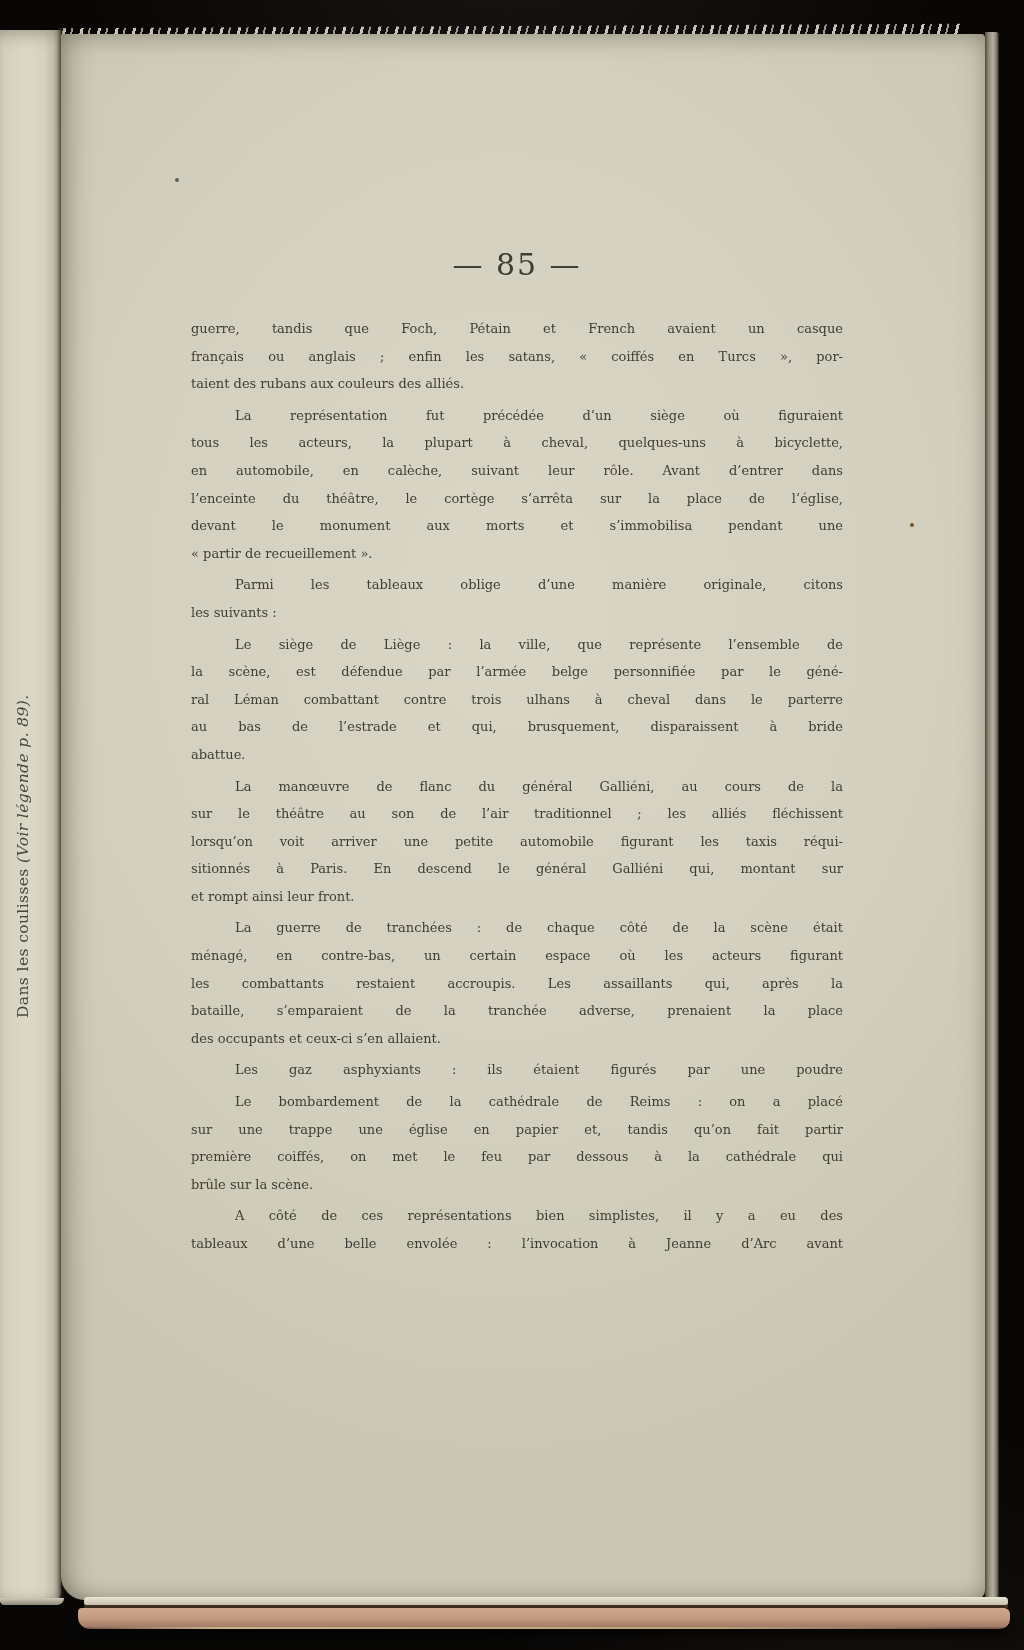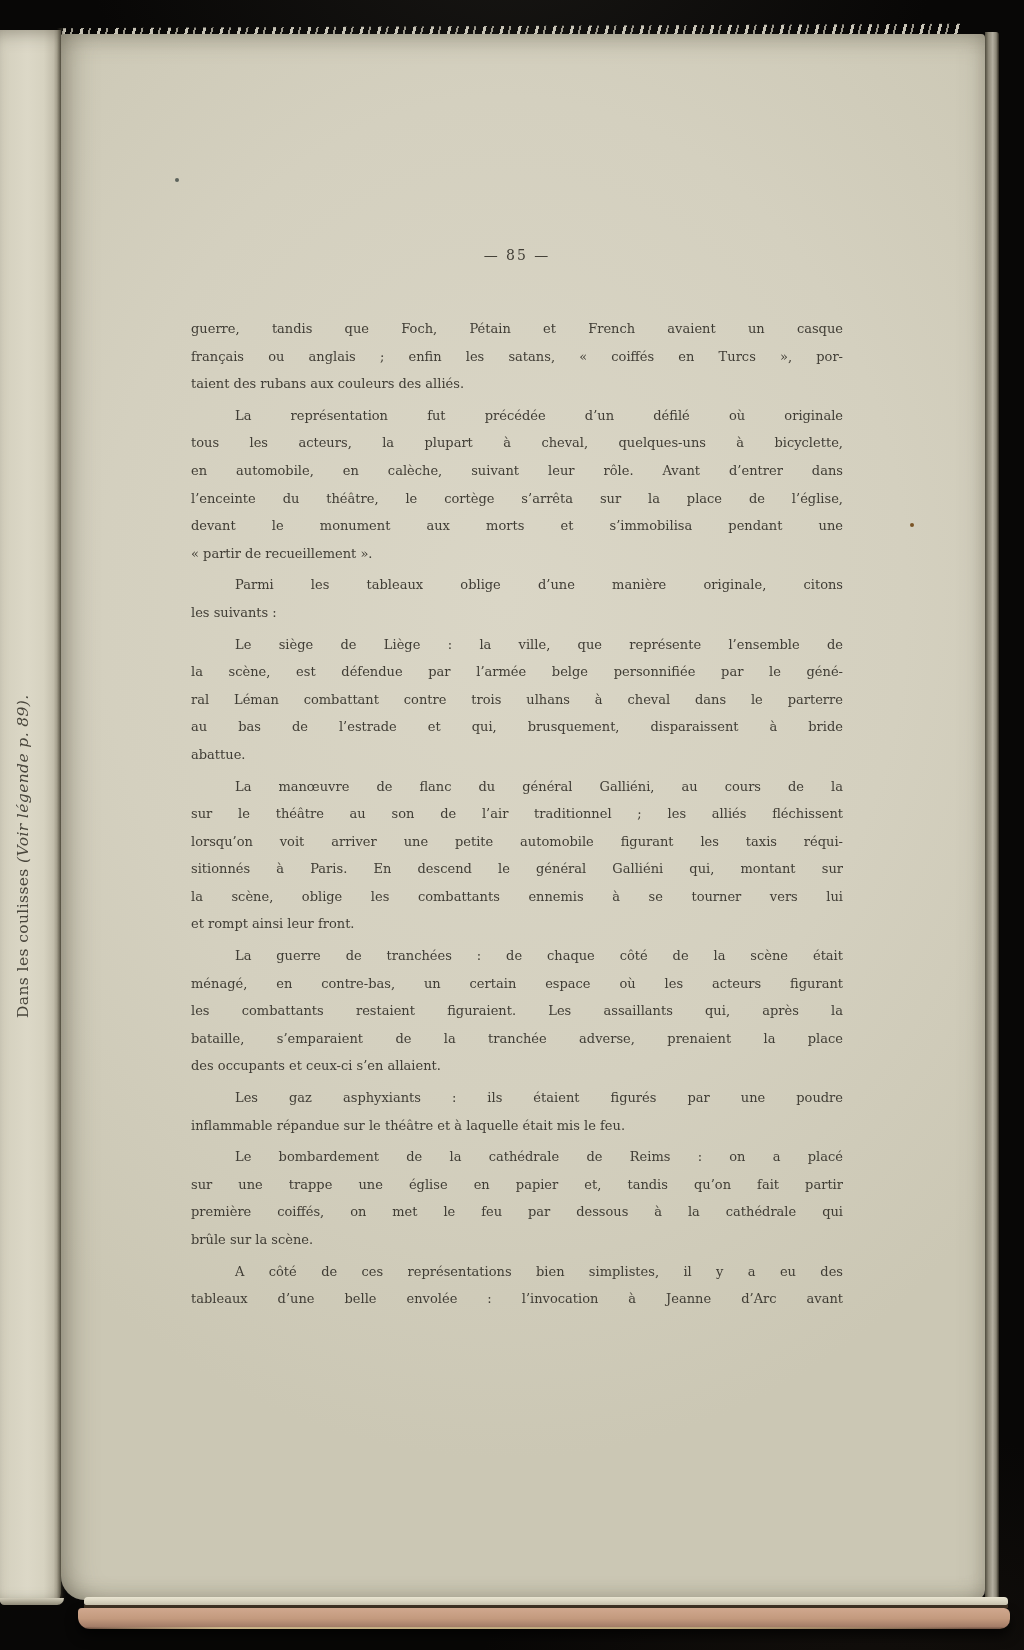--- a/index.html
+++ b/index.html
@@ -75,21 +75,21 @@
     border-radius:0 0 10px 6px;
   }
   
   .gutter{
     position:absolute;left:57px;top:28px;width:9px;height:1572px;
     background:linear-gradient(90deg,rgba(60,55,42,0) 0%,rgba(60,55,42,.55) 45%,rgba(60,55,42,.15) 70%,rgba(60,55,42,0) 100%);
   }
   
   .page-number{
     position:absolute;left:130px;top:213px;width:652px;
-    text-align:center;font-size:14px;letter-spacing:2px;
+    text-align:center;font-size:30px;letter-spacing:2px;
     color:var(--ink,#403d35);
   }
   .text-block{
     position:absolute;left:130px;top:281px;width:652px;
     font-size:13px;line-height:27.6px;color:var(--ink,#403d35);
     text-rendering:optimizeLegibility;
   }
   .para{margin:0;}
   .para + .para{margin-top:4px;}
   .line{text-align:justify;text-align-last:justify;}
@@ -125,21 +125,21 @@
 
 <div class="page">
   <div class="page-number">— 85 —</div>
   <div class="text-block" id="paragraphs">
       <div class="para">
         <div class="line">guerre, tandis que Foch, Pétain et French avaient un casque</div>
         <div class="line">français ou anglais ; enfin les satans, « coiffés en Turcs », por-</div>
         <div class="line last">taient des rubans aux couleurs des alliés.</div>
       </div>
       <div class="para">
-        <div class="line indent">La représentation fut précédée d’un défilé où originale</div>
+        <div class="line indent">La représentation fut précédée d’un siège où figuraient</div>
         <div class="line">tous les acteurs, la plupart à cheval, quelques-uns à bicyclette,</div>
         <div class="line">en automobile, en calèche, suivant leur rôle. Avant d’entrer dans</div>
         <div class="line">l’enceinte du théâtre, le cortège s’arrêta sur la place de l’église,</div>
         <div class="line">devant le monument aux morts et s’immobilisa pendant une</div>
         <div class="line last">« partir de recueillement ».</div>
       </div>
       <div class="para">
         <div class="line indent">Parmi les tableaux oblige d’une manière originale, citons</div>
         <div class="line last">les suivants :</div>
       </div>
@@ -148,33 +148,31 @@
         <div class="line">la scène, est défendue par l’armée belge personnifiée par le géné-</div>
         <div class="line">ral Léman combattant contre trois ulhans à cheval dans le parterre</div>
         <div class="line">au bas de l’estrade et qui, brusquement, disparaissent à bride</div>
         <div class="line last">abattue.</div>
       </div>
       <div class="para">
         <div class="line indent">La manœuvre de flanc du général Galliéni, au cours de la</div>
         <div class="line">sur le théâtre au son de l’air traditionnel ; les alliés fléchissent</div>
         <div class="line">lorsqu’on voit arriver une petite automobile figurant les taxis réqui-</div>
         <div class="line">sitionnés à Paris. En descend le général Galliéni qui, montant sur</div>
-        <div class="line">la scène, oblige les combattants ennemis à se tourner vers lui</div>
         <div class="line last">et rompt ainsi leur front.</div>
       </div>
       <div class="para">
         <div class="line indent">La guerre de tranchées : de chaque côté de la scène était</div>
         <div class="line">ménagé, en contre-bas, un certain espace où les acteurs figurant</div>
-        <div class="line">les combattants restaient figuraient. Les assaillants qui, après la</div>
+        <div class="line">les combattants restaient accroupis. Les assaillants qui, après la</div>
         <div class="line">bataille, s’emparaient de la tranchée adverse, prenaient la place</div>
         <div class="line last">des occupants et ceux-ci s’en allaient.</div>
       </div>
       <div class="para">
         <div class="line indent">Les gaz asphyxiants : ils étaient figurés par une poudre</div>
-        <div class="line last">inflammable répandue sur le théâtre et à laquelle était mis le feu.</div>
       </div>
       <div class="para">
         <div class="line indent">Le bombardement de la cathédrale de Reims : on a placé</div>
         <div class="line">sur une trappe une église en papier et, tandis qu’on fait partir</div>
         <div class="line">première coiffés, on met le feu par dessous à la cathédrale qui</div>
         <div class="line last">brûle sur la scène.</div>
       </div>
       <div class="para">
         <div class="line indent">A côté de ces représentations bien simplistes, il y a eu des</div>
         <div class="line">tableaux d’une belle envolée : l’invocation à Jeanne d’Arc avant</div>

